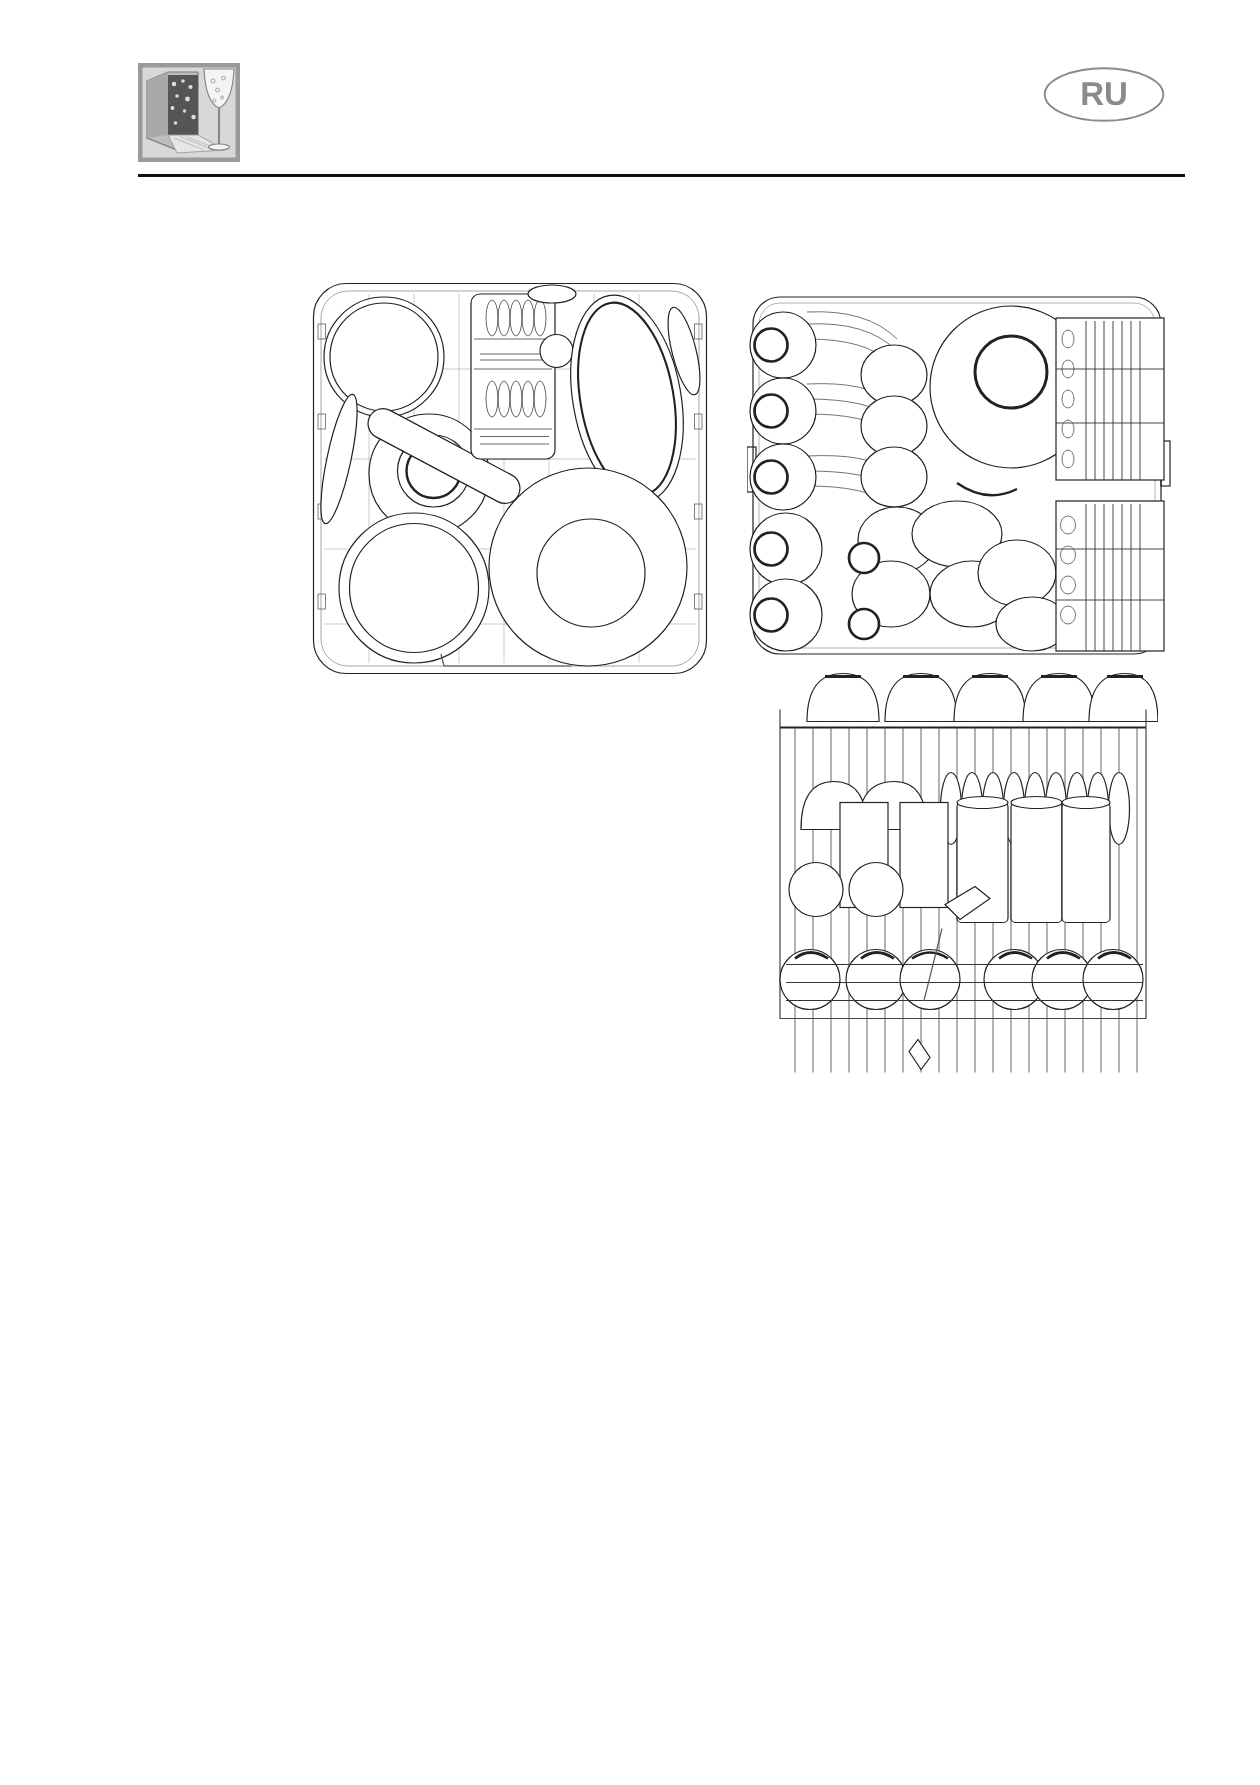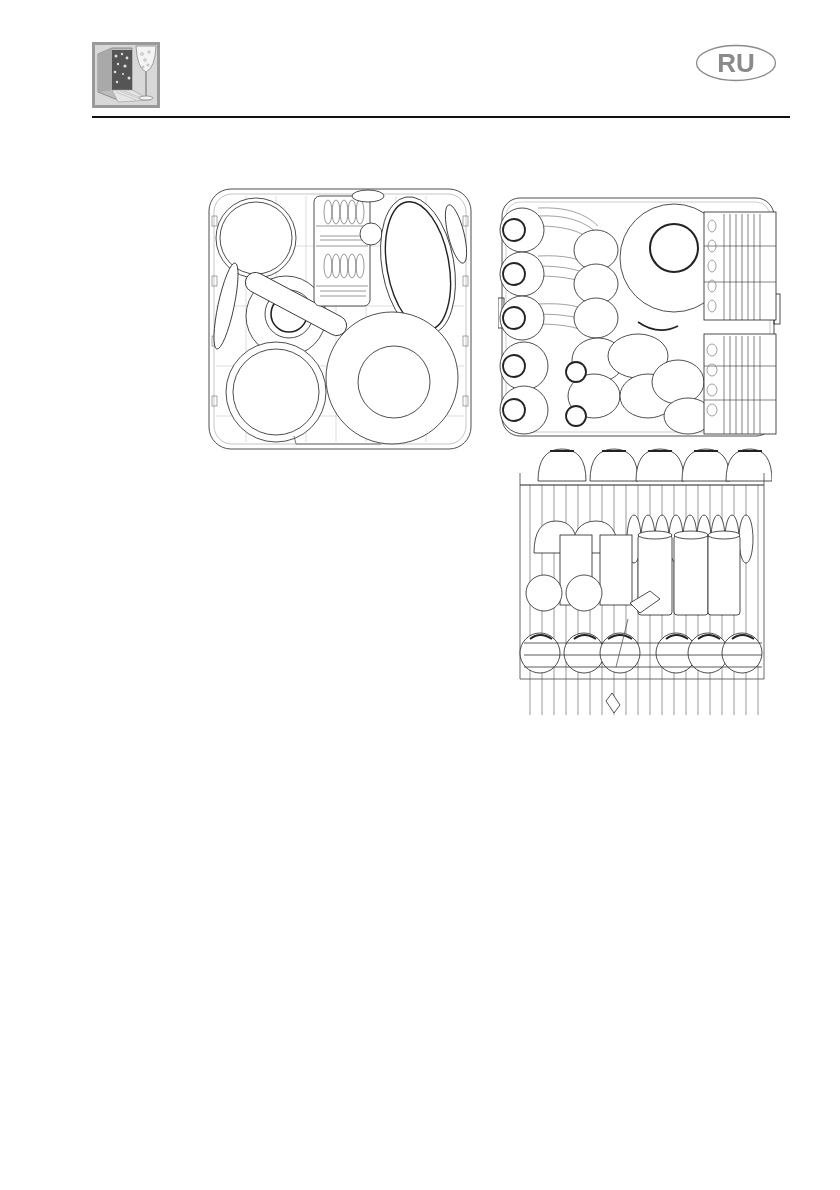--- a/index.html
+++ b/index.html
@@ -1,19 +1,19 @@
 <!DOCTYPE html>
 <html><head>
 <meta charset="utf-8">
 <style>
   html, body { margin:0; padding:0; background:#ffffff; }
   body { width:840px; height:1190px; position:relative; overflow:hidden; font-family:"Liberation Sans", sans-serif; }
   .logo { position:absolute; left:92px; top:42px; width:68px; height:66px; }
   .badge { position:absolute; left:695px; top:44px; width:82px; height:38px; }
-  .badge-text { position:absolute; left:695px; top:44px; width:82px; height:38px; display:flex; align-items:center; justify-content:center; font-family:"Liberation Sans", sans-serif; font-weight:bold; font-size:26px; color:#8a8a8a; letter-spacing:0px; }
+  .badge-text { position:absolute; left:695px; top:44px; width:82px; height:38px; display:flex; align-items:center; justify-content:center; font-family:"Liberation Sans", sans-serif; font-weight:bold; font-size:22px; color:#8a8a8a; letter-spacing:0px; }
   .header-rule { position:absolute; left:92px; top:116px; width:698px; height:2px; background:#111111; }
   .fig { position:absolute; }
   .fig svg { display:block; }
   #fig-lower-basket { left:206px; top:186px; width:268px; height:266px; }
   #fig-upper-basket { left:498px; top:186px; width:290px; height:256px; }
   #fig-front-view { left:510px; top:443px; width:262px; height:274px; }
 </style>
 </head>
 <body>
 

